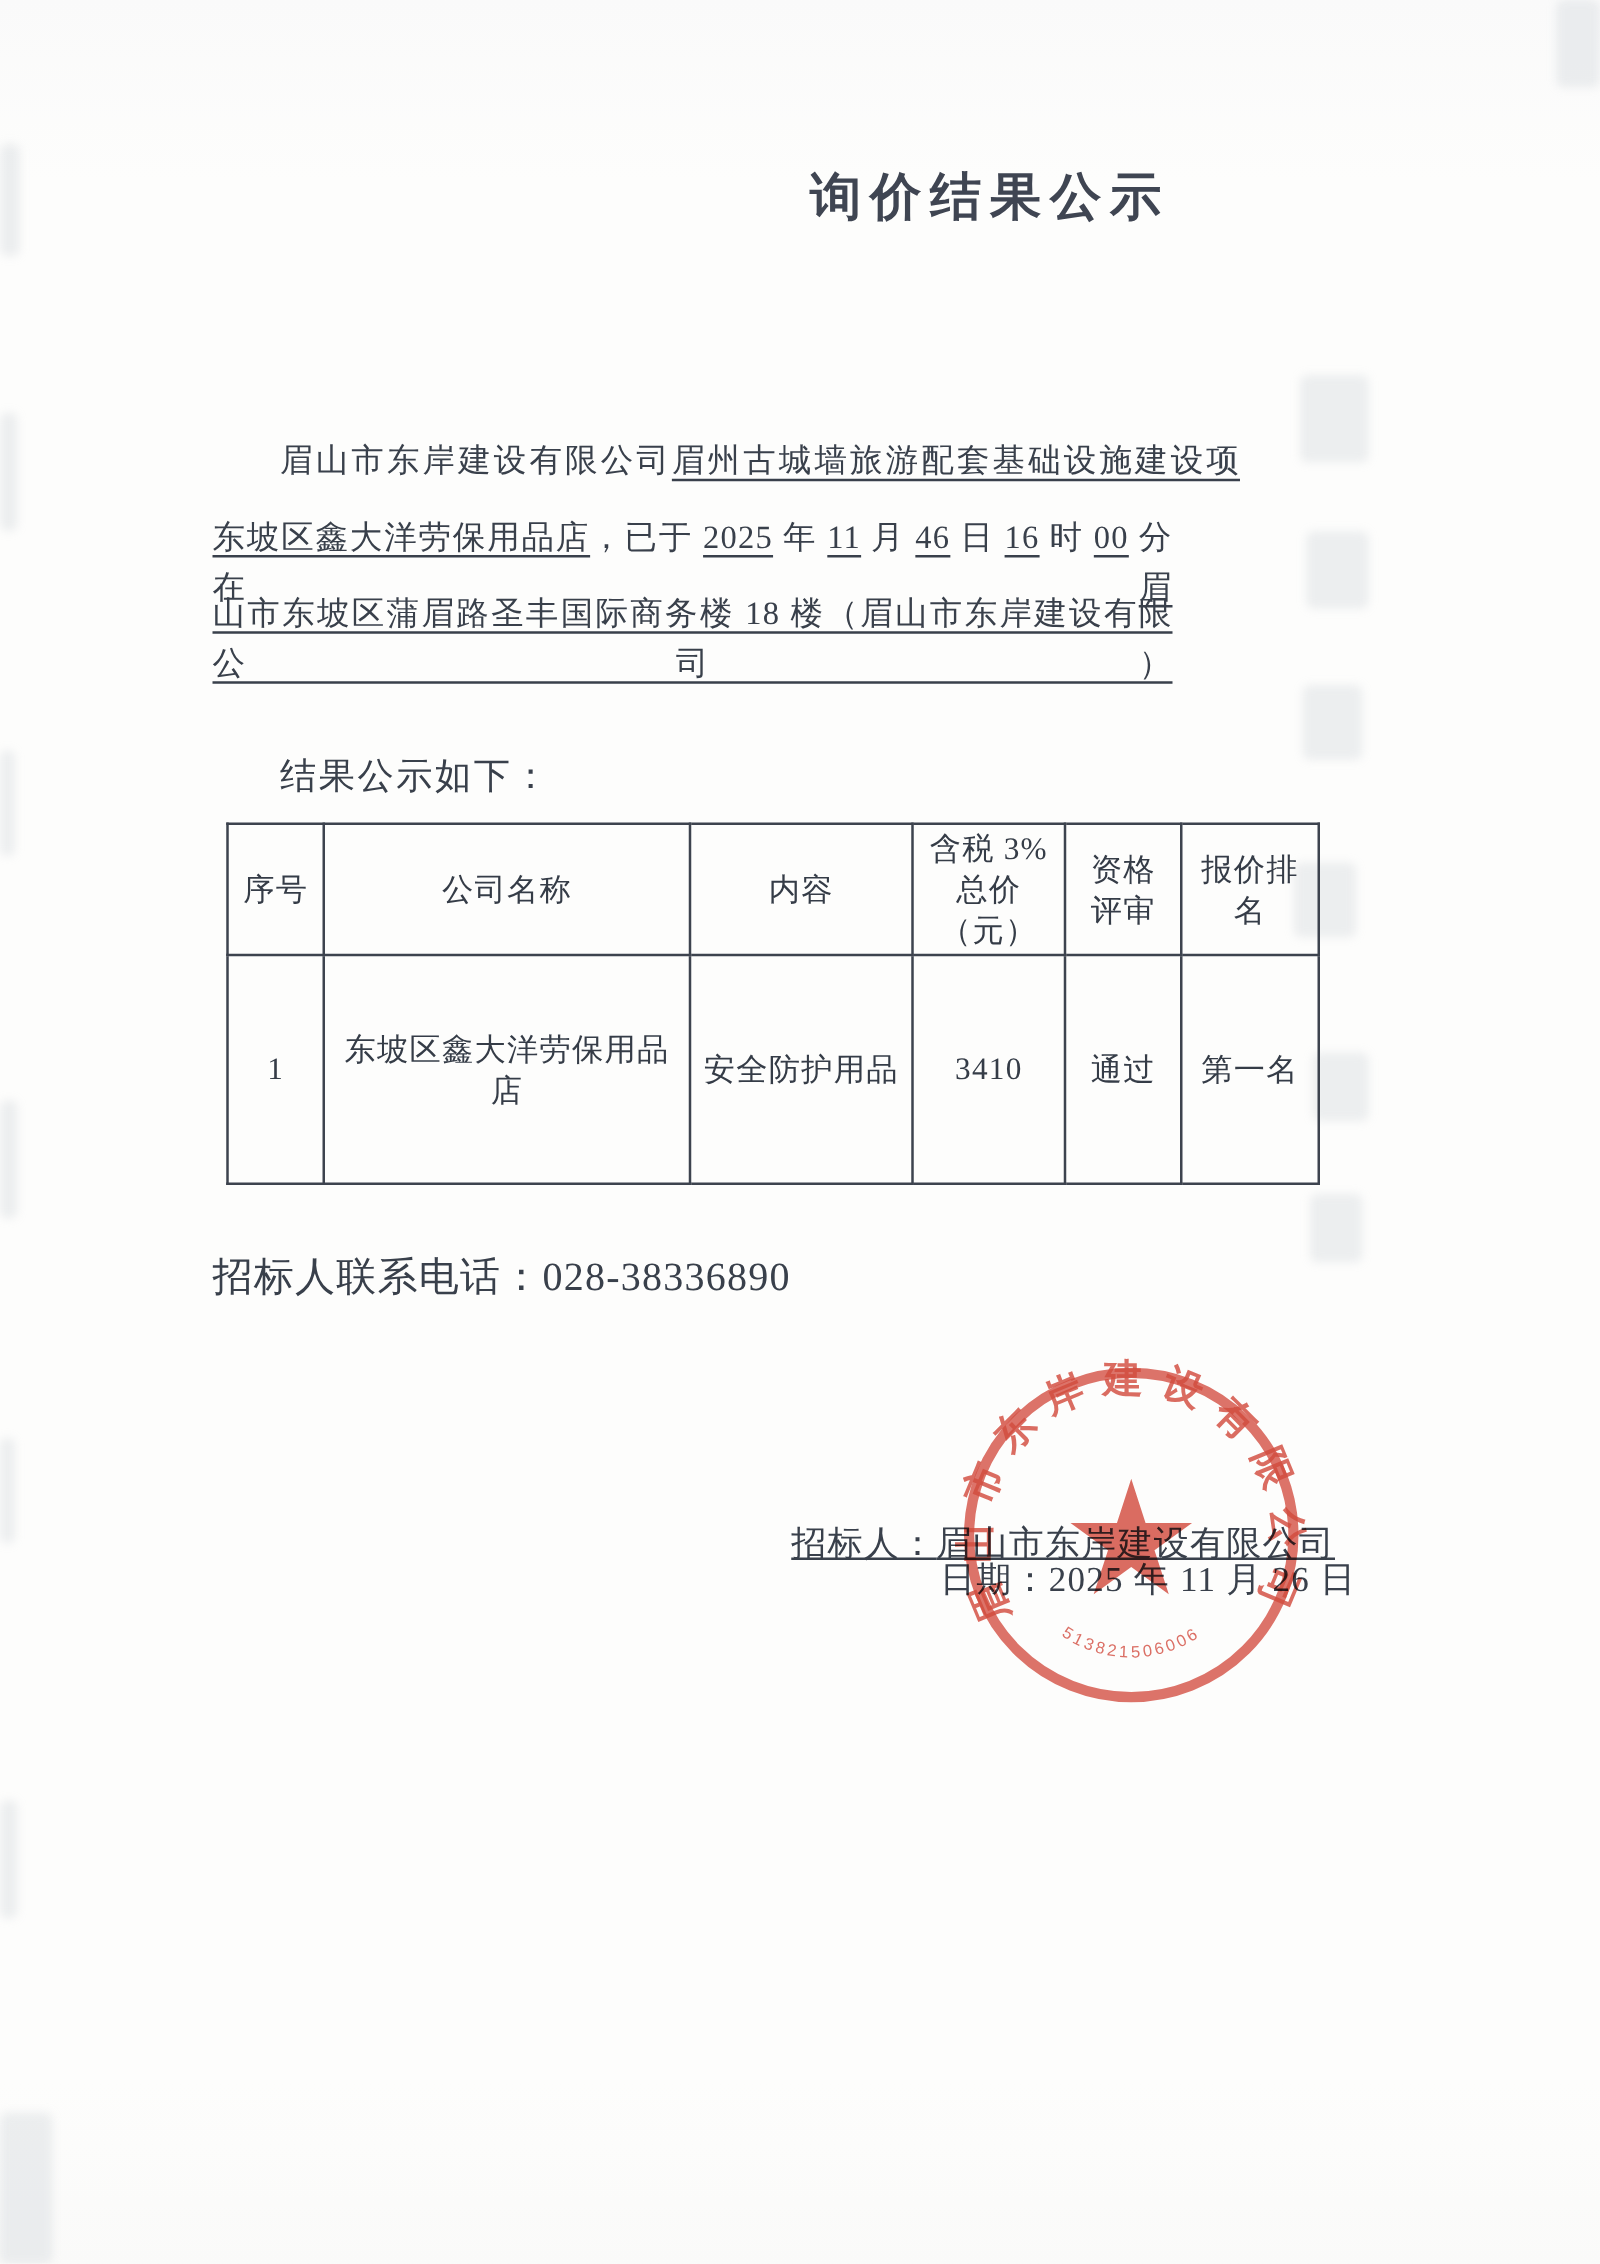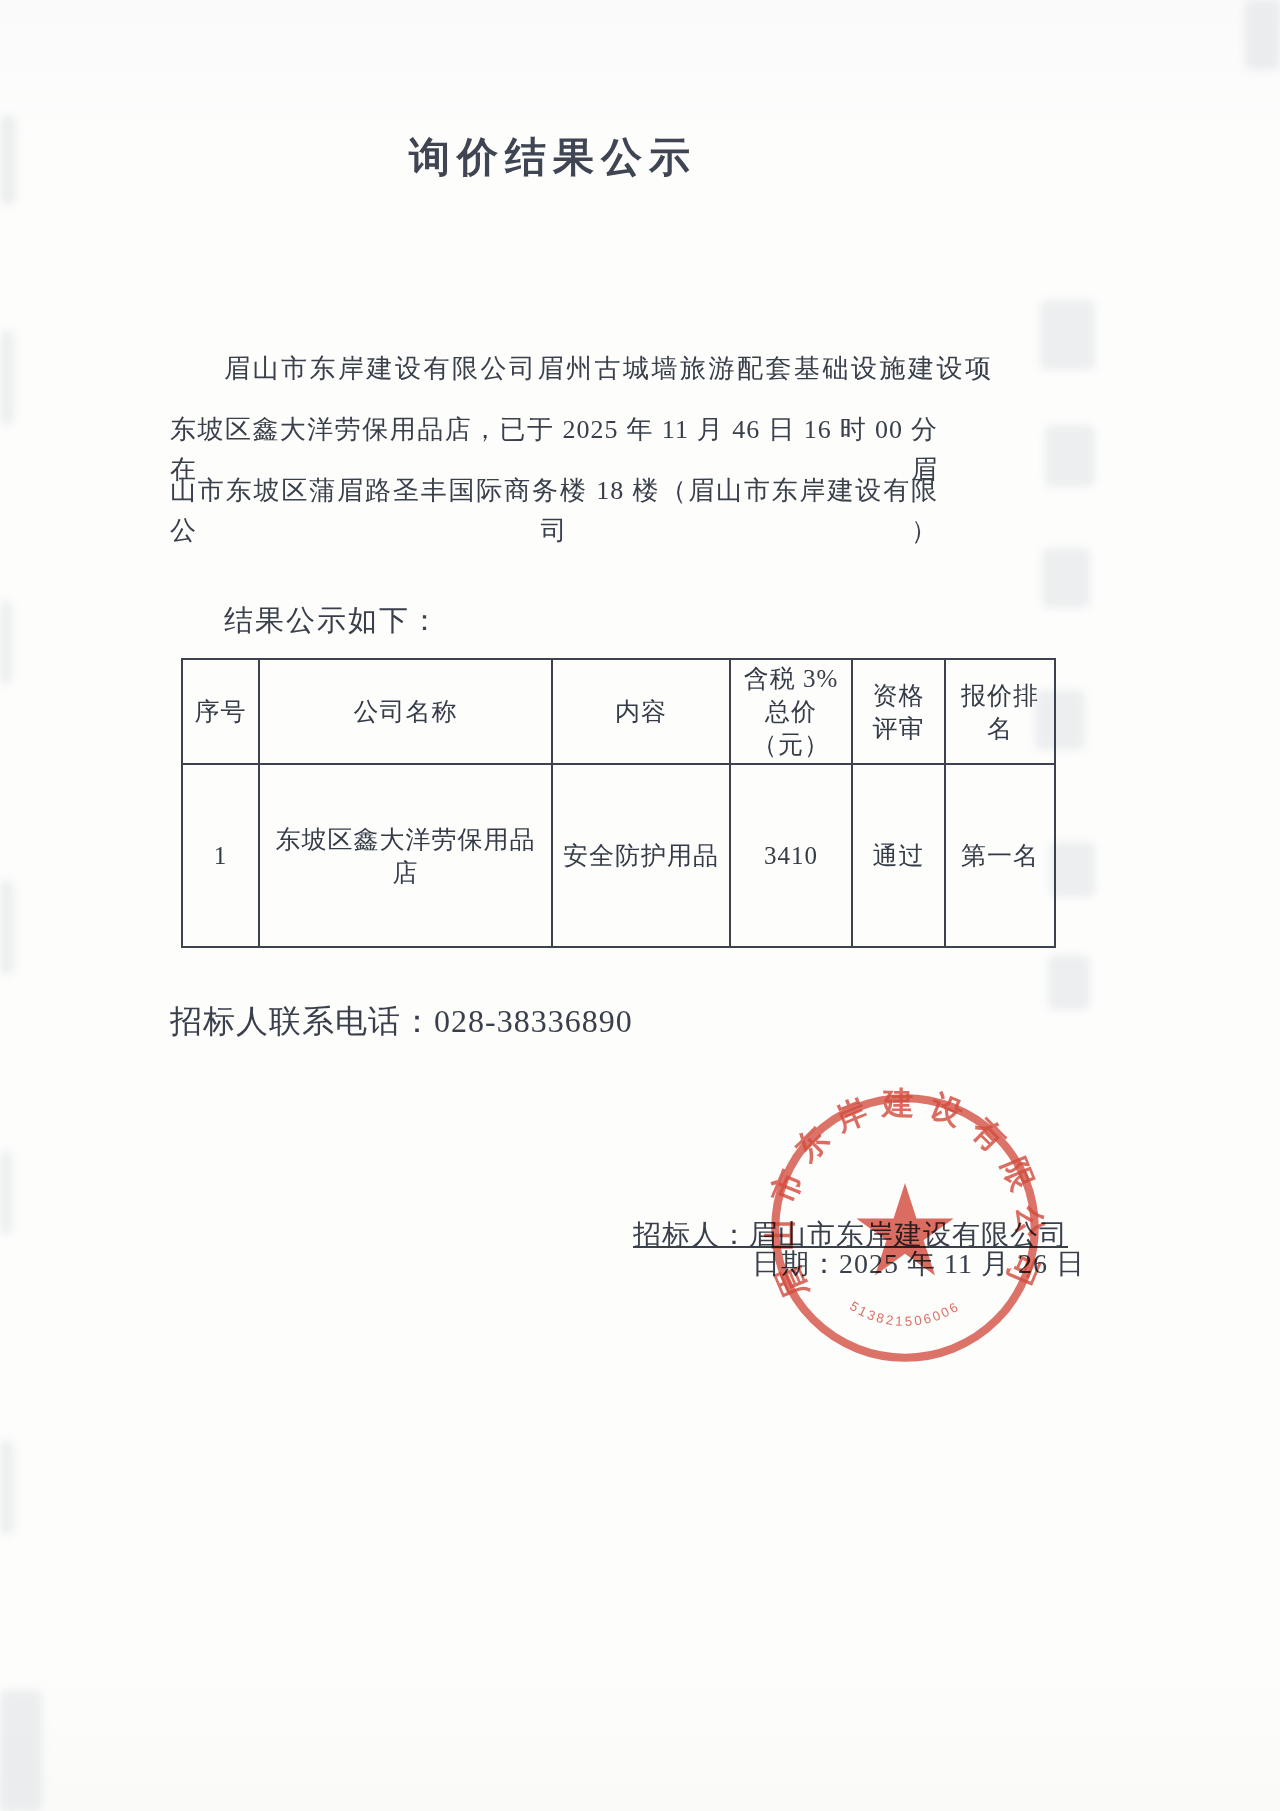--- a/index.html
+++ b/index.html
@@ -7,31 +7,31 @@
     width:1280px;height:1811px;position:relative;overflow:hidden;
     background:#fbfbfa;
     font-family:"Liberation Serif","DejaVu Serif",serif;
     color:#3a414d;
   }
   .page{position:absolute;inset:0;background:linear-gradient(180deg,#fafafa 0%,#fdfdfc 8%,#fdfdfc 92%,#fafaf9 100%);}
   .noise{position:absolute;background:rgba(172,178,190,0.20);filter:blur(4px);border-radius:6px;pointer-events:none;}
 
   .doc-title{
     position:absolute;left:170px;top:130px;width:766px;
-    text-align:center;font-size:41px;font-weight:700;letter-spacing:7px;
+    text-align:right;font-size:41px;font-weight:700;letter-spacing:7px;
     font-family:"Liberation Sans","DejaVu Sans",sans-serif;color:#3f4552;
   }
 
   .pline{
     position:absolute;left:170px;width:768px;font-size:26px;line-height:40px;
     color:#39404b;letter-spacing:1px;
   }
   .jline{text-align:justify;text-align-last:justify;}
   .indent{padding-left:54px;}
-  .u{text-underline-offset:6px;text-decoration-thickness:1.5px;}
+  .u{text-decoration:underline;text-underline-offset:6px;text-decoration-thickness:1.5px;}
 
   .result-intro{position:absolute;left:224px;top:601px;font-size:29px;color:#39404b;letter-spacing:2px;}
 
   table.result{
     position:absolute;left:181px;top:658px;width:873px;
     border-collapse:collapse;table-layout:fixed;
     font-size:25px;color:#353c47;
   }
   table.result th,table.result td{
     border:2px solid #3d434e;text-align:center;vertical-align:middle;

